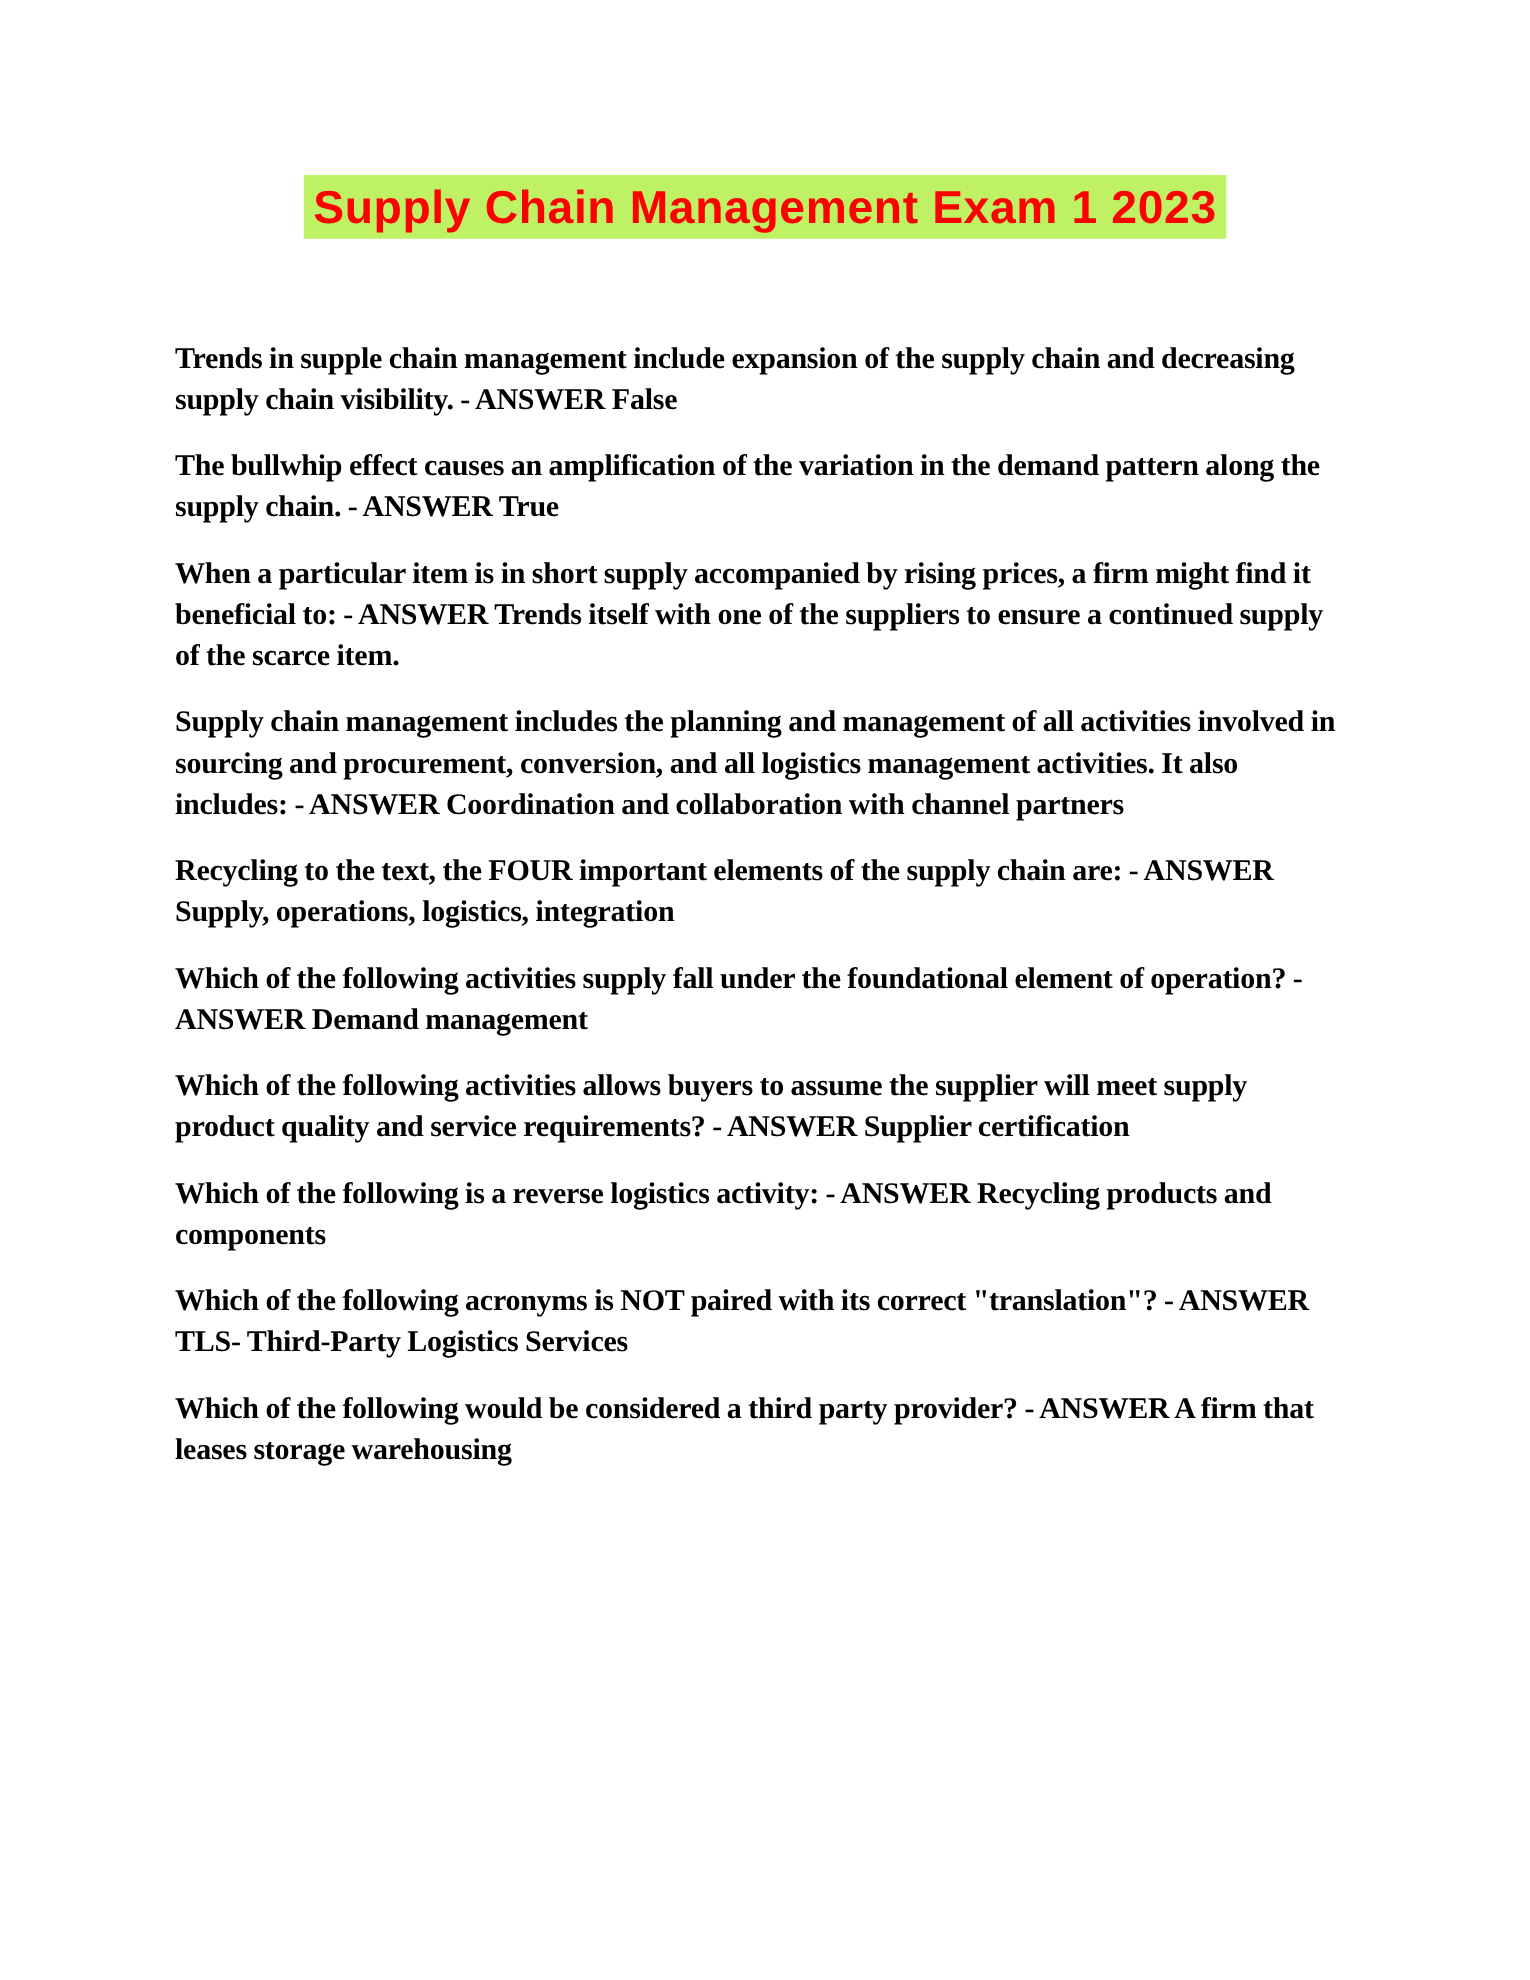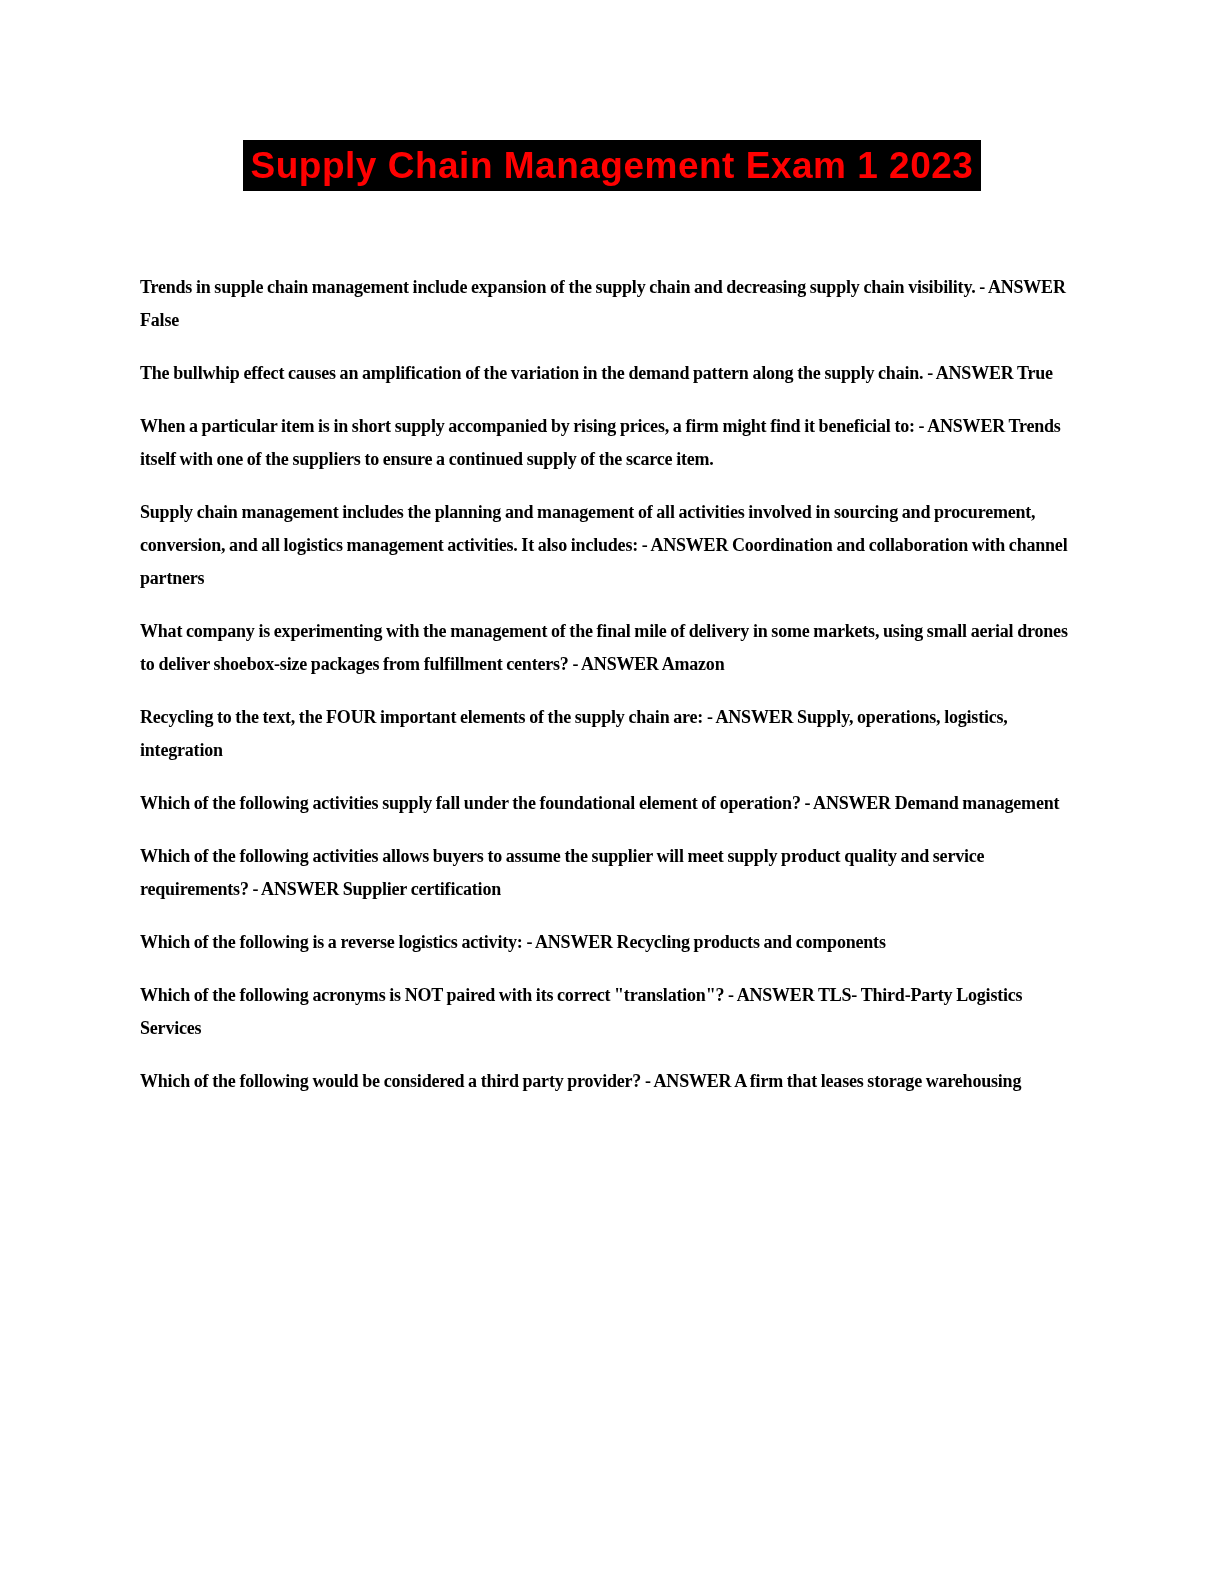--- a/index.html
+++ b/index.html
@@ -14,58 +14,57 @@
     font-family: "Liberation Serif", serif;
     color: #000000;
     overflow: hidden;
   }
   .title-wrap {
     margin-top: 140px;
     text-align: center;
   }
   .title-highlight {
     display: inline-block;
-    background: #000000;
+    background: #bef264;
     color: #ff0000;
     font-family: "Liberation Sans", sans-serif;
     font-weight: 700;
     font-size: 37px;
     line-height: 51px;
     padding: 0 8px;
     letter-spacing: 0.5px;
   }
   .content {
     margin-top: 80px;
     padding-left: 140px;
     padding-right: 142px;
   }
   .content p {
     margin: 0 0 20px 0;
-    font-size: 18px;
+    font-size: 24px;
     font-weight: 700;
     line-height: 33px;
     letter-spacing: -0.2px;
     word-spacing: -0.5px;
   }
 </style>
 </head>
 <body>
 
 <div>
 
   <div class="title-wrap">
     <span class="title-highlight">Supply Chain Management Exam 1 2023</span>
   </div>
 
   <main class="content">
     <p>Trends in supple chain management include expansion of the supply chain and decreasing supply chain visibility. - ANSWER False</p>
     <p>The bullwhip effect causes an amplification of the variation in the demand pattern along the supply chain. - ANSWER True</p>
     <p>When a particular item is in short supply accompanied by rising prices, a firm might find it beneficial to: - ANSWER Trends itself with one of the suppliers to ensure a continued supply of the scarce item.</p>
     <p>Supply chain management includes the planning and management of all activities involved in sourcing and procurement, conversion, and all logistics management activities. It also includes: - ANSWER Coordination and collaboration with channel partners</p>
-    <p>What company is experimenting with the management of the final mile of delivery in some markets, using small aerial drones to deliver shoebox-size packages from fulfillment centers? - ANSWER Amazon</p>
     <p>Recycling to the text, the FOUR important elements of the supply chain are: - ANSWER Supply, operations, logistics, integration</p>
     <p>Which of the following activities supply fall under the foundational element of operation? - ANSWER Demand management</p>
     <p>Which of the following activities allows buyers to assume the supplier will meet supply product quality and service requirements? - ANSWER Supplier certification</p>
     <p>Which of the following is a reverse logistics activity: - ANSWER Recycling products and components</p>
     <p>Which of the following acronyms is NOT paired with its correct "translation"? - ANSWER TLS- Third-Party Logistics Services</p>
     <p>Which of the following would be considered a third party provider? - ANSWER A firm that leases storage warehousing</p>
   </main>
 
 </div>
 

